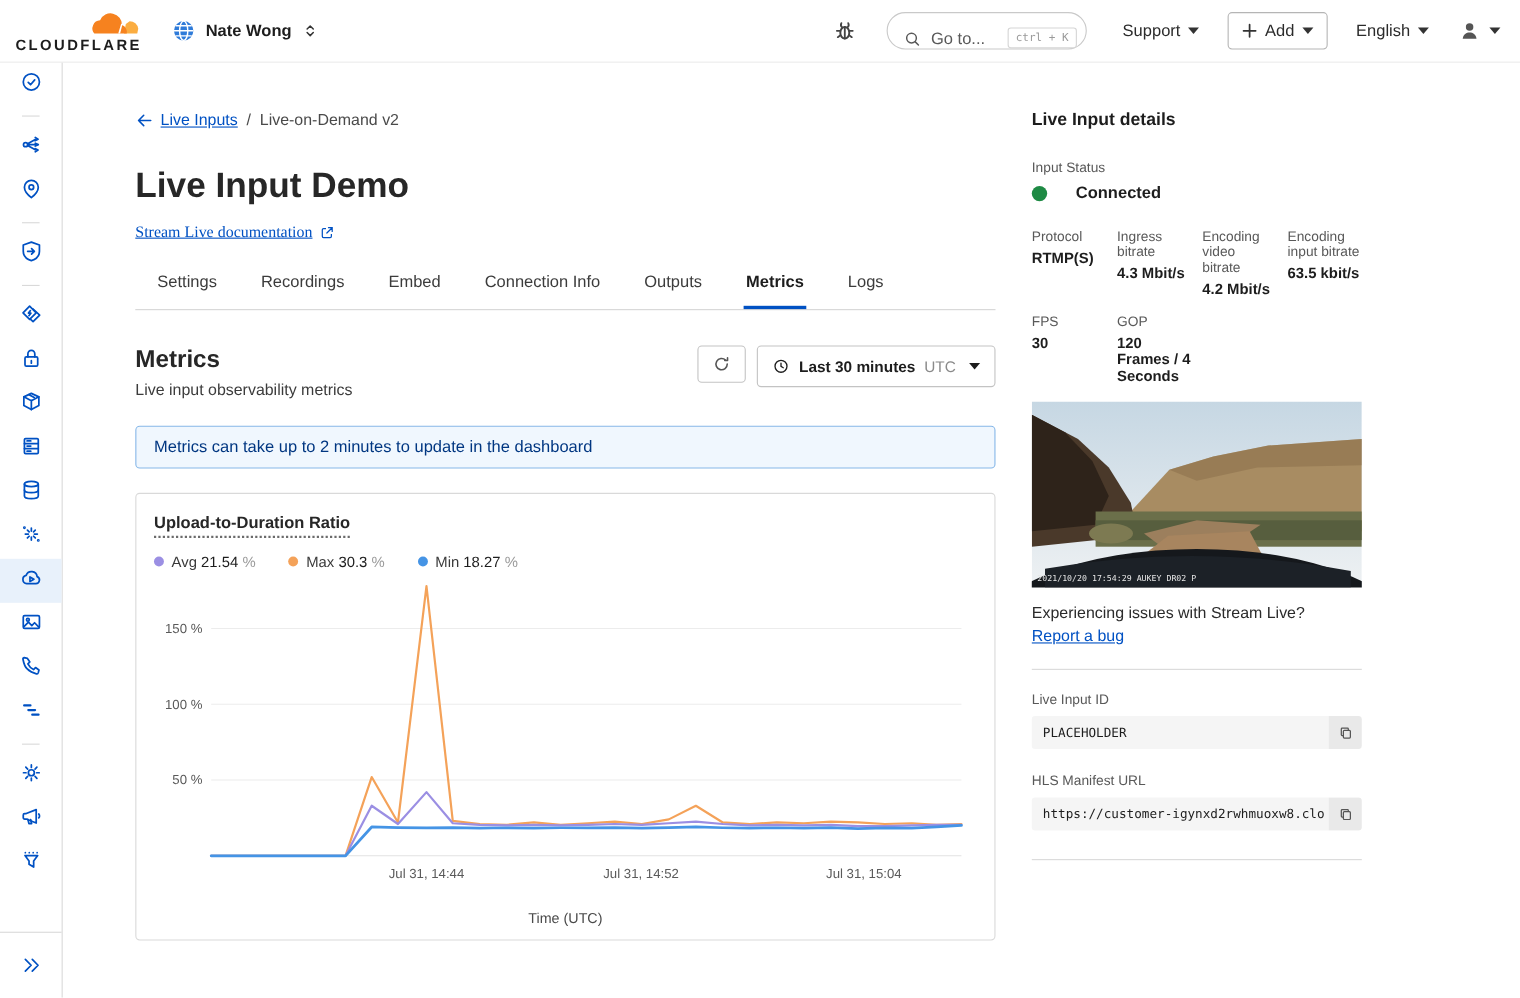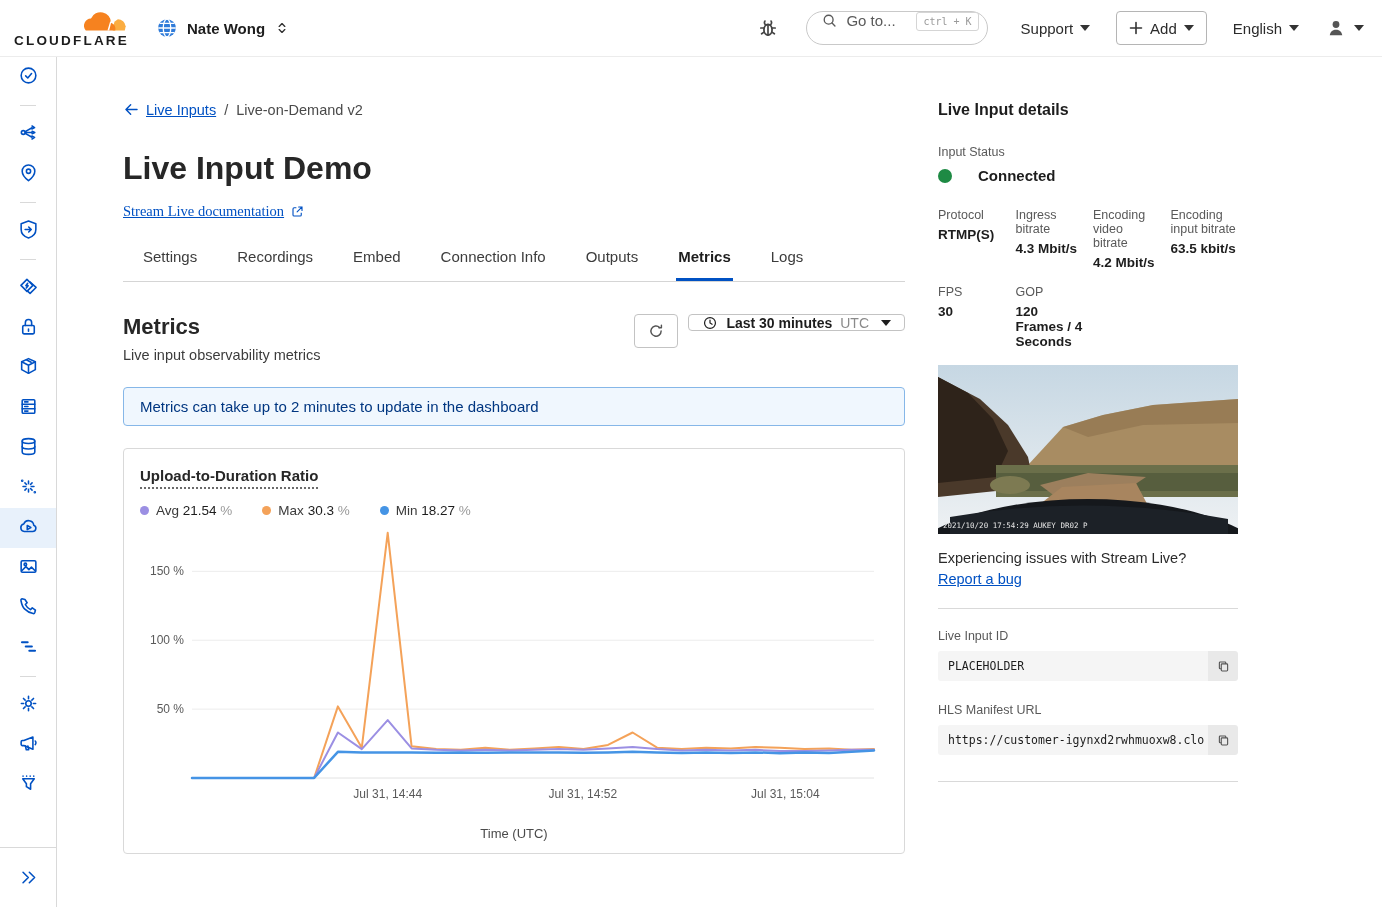--- a/index.html
+++ b/index.html
@@ -10,21 +10,21 @@
   .topbar { height:57px; display:flex; align-items:center; padding:0 18px 0 14px;
     border-bottom:1px solid #ececec; background:#fff; }
   .brand { position:relative; width:112px; height:48px; flex:none; }
   .brand-cloud { position:absolute; top:2px; right:-4px; }
   .brand-text { position:absolute; left:0; bottom:4px; font-size:13.5px; font-weight:800;
     letter-spacing:2.2px; color:#1d1d1d; white-space:nowrap; }
   .account { display:flex; align-items:center; gap:9px; margin-left:30px; cursor:pointer; }
   .account-name { font-size:15px; font-weight:600; color:#1d1d1d; }
   .spacer { flex:1; }
   .iconbtn { background:none; border:none; cursor:pointer; display:flex; align-items:center; }
-  .search-pill { display:flex; align-items:flex-start; gap:8px; border:1px solid #c9c9c9;
+  .search-pill { display:flex; align-items:flex-end; gap:8px; border:1px solid #c9c9c9;
     border-radius:17px; height:34px; padding:0 8px 0 14px; margin:0 20px 0 26px; background:#fff; }
   .search-pill input { border:none; outline:none; width:62px; font-size:15px;
     font-family:"Liberation Sans",sans-serif; color:#595959; background:transparent; }
   .search-pill input::placeholder { color:#595959; }
   .kbd { font-size:10px; color:#9a9a9a; border:1px solid #d5d5d5; border-radius:3px;
     padding:3px 6px; background:#fff; font-family:"DejaVu Sans Mono",monospace; }
   .menu-btn { display:flex; align-items:center; gap:7px; font-size:15px; color:#2b2b2b;
     background:none; border:none; cursor:pointer; margin:0 13px; font-family:inherit; }
   .add-btn { border:1px solid #b5b5b5; border-radius:4px; height:34px; padding:0 12px; }
   .caret { width:0; height:0; border-left:5px solid transparent; border-right:5px solid transparent;
@@ -57,21 +57,21 @@
   .tab { font-size:15px; color:#3c3c3c; padding:0 2px 13px; margin:0 18px; cursor:pointer;
     border-bottom:3px solid transparent; }
   .tab.active { font-weight:700; color:#1d1d1d; border-bottom-color:#0051c3; }
 
   .metrics-head { margin-top:32px; display:flex; align-items:flex-start; justify-content:space-between; }
   .metrics-head h2 { font-size:22px; font-weight:700; color:#272727; }
   .metrics-sub { margin-top:7px; font-size:14.5px; color:#3c3c3c; }
   .head-controls { display:flex; gap:10px; }
   .refresh-btn { width:44px; height:34px; border:1px solid #c3c3c3; border-radius:4px;
     background:#fff; display:flex; align-items:center; justify-content:center; cursor:pointer; }
-  .time-btn { height:17px; border:1px solid #c3c3c3; border-radius:4px; background:#fff;
+  .time-btn { height:38px; border:1px solid #c3c3c3; border-radius:4px; background:#fff;
     display:flex; align-items:center; gap:8px; padding:0 13px; cursor:pointer; font-family:inherit; }
   .time-range { font-size:14px; font-weight:700; color:#1d1d1d; }
   .time-zone { font-size:14px; color:#8a8a8a; }
   .time-btn .caret { margin-left:4px; border-top-color:#1d1d1d; }
 
   .banner { margin-top:24px; border:1px solid #86b7e8; background:#f0f7fe; border-radius:4px;
     padding:10px 16px; font-size:15px; color:#003681; }
 
   .chart-card { margin-top:22px; border:1px solid #d9d9d9; border-radius:4px; padding:18px 16px 12px; }
   .chart-title { display:inline-block; font-size:15px; font-weight:700; color:#272727;

